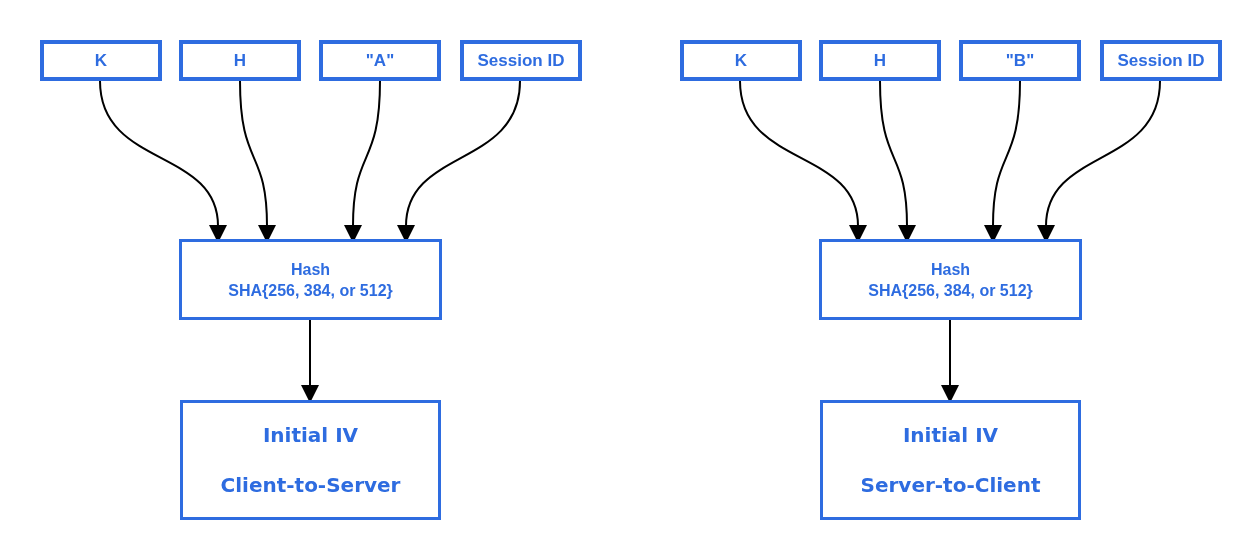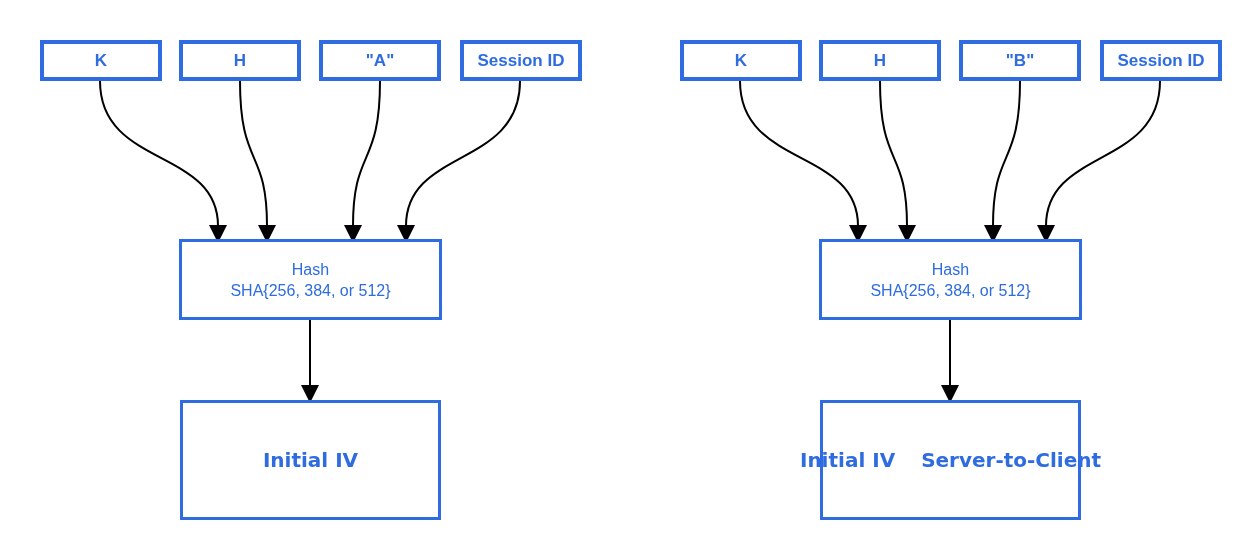--- a/index.html
+++ b/index.html
@@ -48,31 +48,31 @@
   .in4 { left: 460px; }
 
   .hashbox {
     position: absolute; left: 179px; top: 239px;
     width: 263px; height: 81px;
     border: 3px solid var(--accent);
     background: var(--canvas);
     display: flex; flex-direction: column;
     align-items: center; justify-content: center;
     color: var(--accent);
-    font-weight: normal; font-size: 16px;
+    font-weight: bold; font-size: 16px;
     line-height: 21px;
     white-space: nowrap;
   }
 
   .outbox {
     position: absolute; left: 180px; top: 400px;
     width: 261px; height: 120px;
     border: 3px solid var(--accent);
     background: var(--canvas);
-    display: flex; 
+    display: flex; flex-direction: column;
     align-items: center; justify-content: center;
     gap: 26px;
     color: var(--accent);
     font-family: "DejaVu Sans", sans-serif;
     font-weight: bold; font-size: 20px;
     white-space: nowrap;
   }
 
   .flow path {
     fill: none;
@@ -119,20 +119,21 @@
     </div>
     <div class="inbox in4">
       <span>Session ID</span>
     </div>
     <div class="hashbox">
       <span>Hash</span>
       <span>SHA{256, 384, or 512}</span>
     </div>
     <div class="outbox">
       <span>Initial IV</span>
+      <span>Client-to-Server</span>
     </div>
   </div>
 
   <div class="diagram right">
     <div class="inbox in1">
       <span>K</span>
     </div>
     <div class="inbox in2">
       <span>H</span>
     </div>

